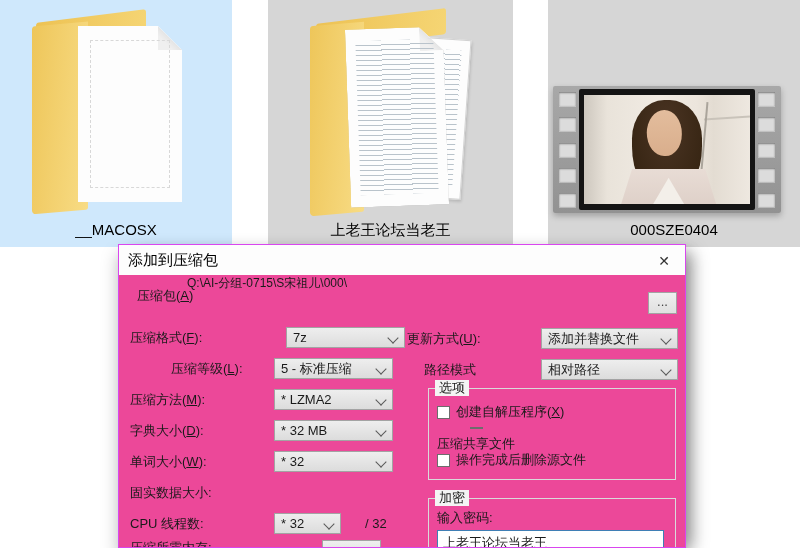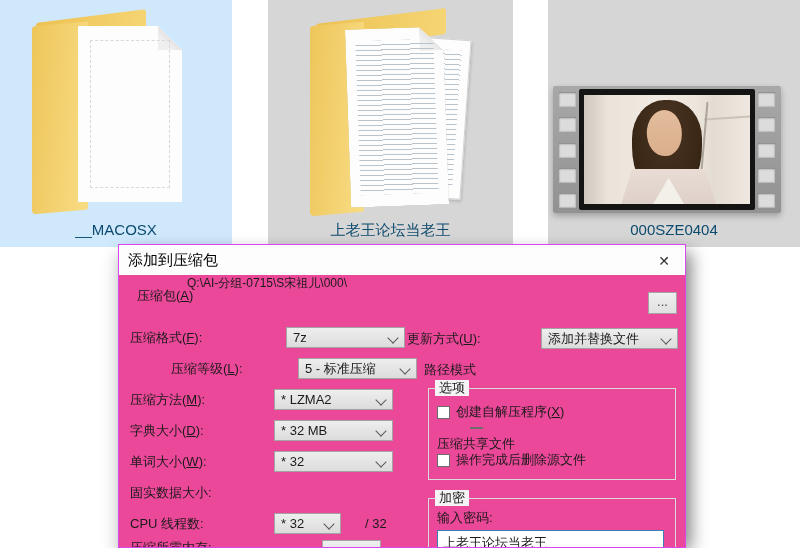--- a/index.html
+++ b/index.html
@@ -8,21 +8,21 @@
   .stage{position:relative;width:800px;height:548px;}
 
   
   .tile{position:absolute;top:0;height:247px;}
   .tile.sel{background:#cfe8fc;}
   .tile.gray{background:#d6d6d6;}
   #tile1{left:0;width:232px;}
   #tile2{left:268px;width:245px;}
   #tile3{left:548px;width:252px;}
   .tile-label{position:absolute;left:0;right:0;top:221px;text-align:center;
-              font-size:15px;color:#0c4a6e;white-space:nowrap;}
+              font-size:15px;color:#000000;white-space:nowrap;}
 
   
   .folder{position:absolute;}
   .f-tab{position:absolute;background:linear-gradient(100deg,#edc253,#f5d574);
          transform:skewY(-7deg);border-radius:3px;}
   .f-spine{position:absolute;background:linear-gradient(95deg,#eec65a,#f8dc85);
            transform:skewY(-5deg);border-radius:3px 0 2px 4px;}
   .page{position:absolute;background:#fdfdfd;border:1px solid #d2d2d2;
         box-shadow:1px 2px 3px rgba(0,0,0,.15);}
   .page.cut{clip-path:polygon(0 0,calc(100% - 24px) 0,100% 24px,100% 100%,0 100%);border:none;
@@ -160,21 +160,21 @@
     <div class="lbl" style="left:18px;top:40px;">压缩包(<u>A</u>)</div>
     <div class="lbl" style="left:68px;top:28px;font-size:12px;">Q:\AI-分组-0715\S宋祖儿\000\</div>
     <div class="btn" style="left:529px;top:47px;width:29px;height:22px;">...</div>
 
     <div class="lbl" style="left:11px;top:82px;">压缩格式(<u>F</u>):</div>
     <div class="combo" style="left:155px;top:82px;width:119px;margin-left:12px;">
       <span>7z</span><span class="chev"></span>
     </div>
 
     <div class="lbl" style="left:11px;top:113px;margin-left:41px;">压缩等级(<u>L</u>):</div>
-    <div class="combo" style="left:155px;top:113px;width:119px;margin-left:24px;">
+    <div class="combo" style="left:155px;top:113px;width:119px;">
       <span>5 - 标准压缩</span><span class="chev"></span>
     </div>
 
     <div class="lbl" style="left:11px;top:144px;">压缩方法(<u>M</u>):</div>
     <div class="combo" style="left:155px;top:144px;width:119px;">
       <span>* LZMA2</span><span class="chev"></span>
     </div>
 
     <div class="lbl" style="left:11px;top:175px;">字典大小(<u>D</u>):</div>
     <div class="combo" style="left:155px;top:175px;width:119px;">
@@ -196,20 +196,23 @@
 
     <div class="lbl" style="left:11px;top:292px;">压缩所需内存:</div>
     <div class="btn" style="left:203px;top:295px;width:59px;height:18px;"></div>
 
     <div class="lbl" style="left:288px;top:83px;">更新方式(<u>U</u>):</div>
     <div class="combo" style="left:422px;top:83px;width:137px;">
       <span>添加并替换文件</span><span class="chev"></span>
     </div>
 
     <div class="lbl" style="left:305px;top:114px;">路径模式</div>
+    <div class="combo" style="left:422px;top:114px;width:137px;">
+      <span>相对路径</span><span class="chev"></span>
+    </div>
 
     <div class="groupbox" style="left:309px;top:143px;width:248px;height:92px;">
       <div class="legend">选项</div>
       <div class="check-row" style="top:14px;">
         <span class="checkbox"></span>
         <span>创建自解压程序(<u>X</u>)</span>
       </div>
       <div class="check-row" style="top:38px;flex-direction:column;">
         <span class="checkbox"></span>
         <span>压缩共享文件</span>

